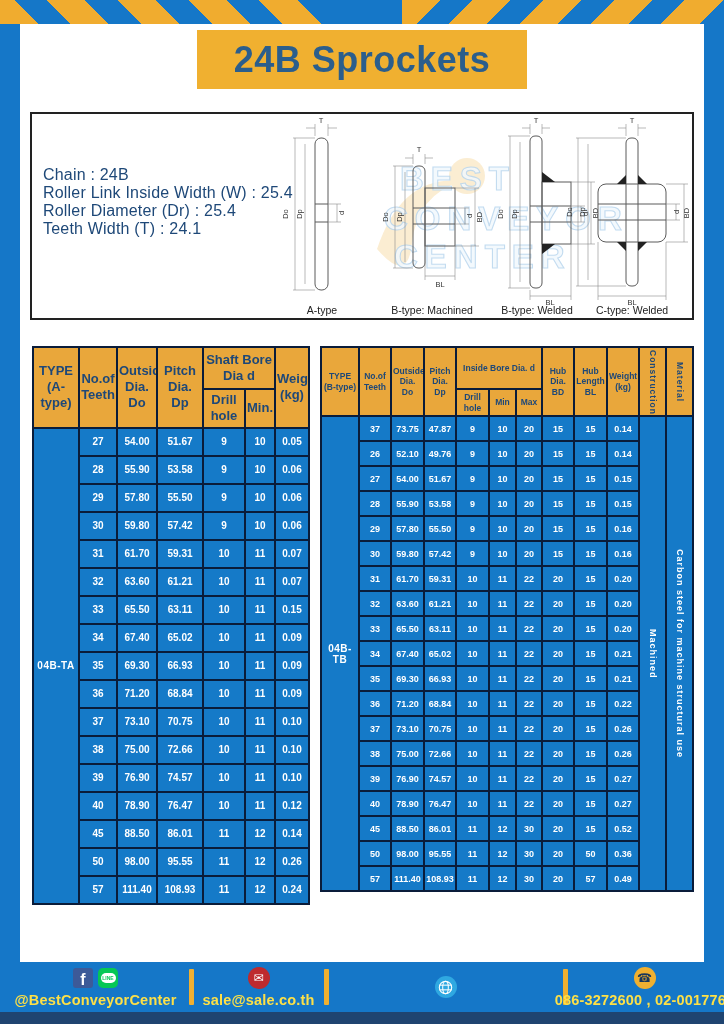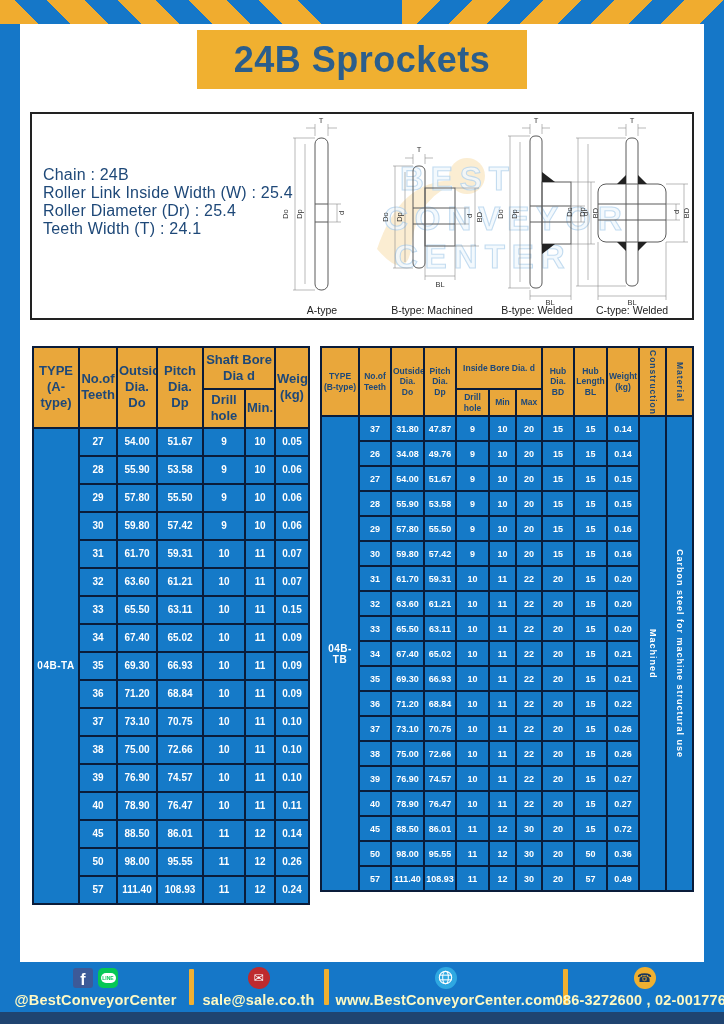--- a/index.html
+++ b/index.html
@@ -42,21 +42,21 @@
   .vertcell { writing-mode:vertical-rl; text-orientation:mixed; letter-spacing:1px; padding:4px 0; }
   th.vertcell { writing-mode:vertical-rl; }
 
   
   .footer { position:absolute; left:0; top:962px; width:724px; height:50px; background:#1577C8;
     display:flex; align-items:center; justify-content:center; }
   .fgroup { display:flex; flex-direction:column; align-items:center; justify-content:center; gap:3px; }
   .fg1 { width:186px; } .fg2 { width:130px; } .fg3 { width:234px; } .fg4 { width:154px; }
   .fsep { width:5px; height:36px; background:#F0B030; border-radius:1px; }
   .ficons { display:flex; gap:5px; align-items:center; height:22px; }
-  .ftext { color:#fef9c3; font-size:14.5px; font-weight:bold; letter-spacing:.2px; white-space:nowrap; }
+  .ftext { color:#fde047; font-size:14.5px; font-weight:bold; letter-spacing:.2px; white-space:nowrap; }
   .fb { width:20px; height:20px; background:#3D5A98; border-radius:3px; display:flex; align-items:flex-end; justify-content:center; }
   .fb span { color:#fff; font-weight:bold; font-size:16px; line-height:17px; }
   .line { width:20px; height:20px; background:#06C755; border-radius:5px; display:flex; align-items:center; justify-content:center; }
   .line .bubble { width:15px; height:10px; background:#fff; border-radius:5px; display:flex; align-items:center; justify-content:center; }
   .line .bubble span { color:#06C755; font-size:5px; font-weight:bold; letter-spacing:0; }
   .circ { width:22px; height:22px; border-radius:50%; display:flex; align-items:center; justify-content:center; }
   .mail { background:#BE2A2E; }
   .globe { background:#2FA8E1; }
   .phone { background:#F0B030; }
   .glyph { font-family:"DejaVu Sans", sans-serif; font-size:12px; line-height:1; }
@@ -377,21 +377,21 @@
           <td>10</td>
           <td>11</td>
           <td>0.10</td>
         </tr>
         <tr>
           <td>40</td>
           <td>78.90</td>
           <td>76.47</td>
           <td>10</td>
           <td>11</td>
-          <td>0.11</td>
+          <td>0.12</td>
         </tr>
         <tr>
           <td>45</td>
           <td>88.50</td>
           <td>86.01</td>
           <td>11</td>
           <td>12</td>
           <td>0.14</td>
         </tr>
         <tr>
@@ -455,34 +455,34 @@
       <tr>
         <th>Drill hole</th>
         <th>Min</th>
         <th>Max</th>
       </tr>
     </thead>
     <tbody>
         <tr>
           <td class="typecell" rowspan="19">04B-TB</td>
           <td>37</td>
-          <td>31.80</td>
+          <td>73.75</td>
           <td>47.87</td>
           <td>9</td>
           <td>10</td>
           <td>20</td>
           <td>15</td>
           <td>15</td>
           <td>0.14</td>
           <td class="vertcell" rowspan="19">Machined</td>
           <td class="vertcell" rowspan="19">Carbon steel for machine structural use</td>
         </tr>
         <tr>
           <td>26</td>
-          <td>34.08</td>
+          <td>52.10</td>
           <td>49.76</td>
           <td>9</td>
           <td>10</td>
           <td>20</td>
           <td>15</td>
           <td>15</td>
           <td>0.14</td>
         </tr>
         <tr>
           <td>27</td>
@@ -640,21 +640,21 @@
         </tr>
         <tr>
           <td>45</td>
           <td>88.50</td>
           <td>86.01</td>
           <td>11</td>
           <td>12</td>
           <td>30</td>
           <td>20</td>
           <td>15</td>
-          <td>0.72</td>
+          <td>0.52</td>
         </tr>
         <tr>
           <td>50</td>
           <td>98.00</td>
           <td>95.55</td>
           <td>11</td>
           <td>12</td>
           <td>30</td>
           <td>20</td>
           <td>50</td>
@@ -698,21 +698,20 @@
     <div class="fsep"></div>
     <div class="fgroup fg3">
       <div class="circ globe">
         <svg width="15" height="15" viewBox="0 0 16 16">
           <circle cx="8" cy="8" r="6.6" fill="none" stroke="#fff" stroke-width="1.2"></circle>
           <ellipse cx="8" cy="8" rx="3" ry="6.6" fill="none" stroke="#fff" stroke-width="1.1"></ellipse>
           <line x1="1.4" y1="5.5" x2="14.6" y2="5.5" stroke="#fff" stroke-width="1.1"></line>
           <line x1="1.4" y1="10.5" x2="14.6" y2="10.5" stroke="#fff" stroke-width="1.1"></line>
         </svg>
       </div>
-      <div class="ftext">www.BestConveyorCenter.com</div>
     </div>
     <div class="fsep"></div>
     <div class="fgroup fg4">
       <div class="circ phone">
           <span class="glyph">☎</span>
         </div>
       <div class="ftext">086-3272600 , 02-0017766</div>
     </div>
   </div>
 

